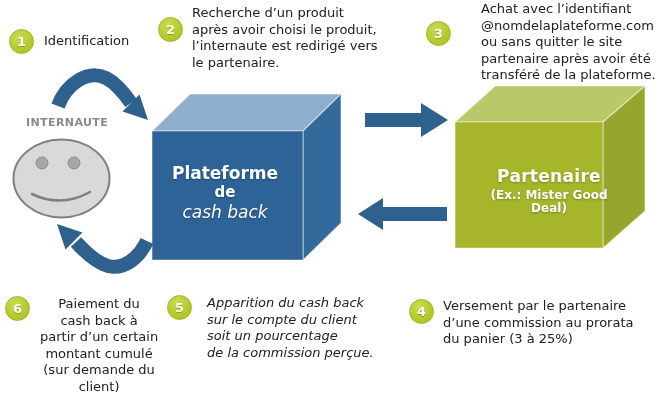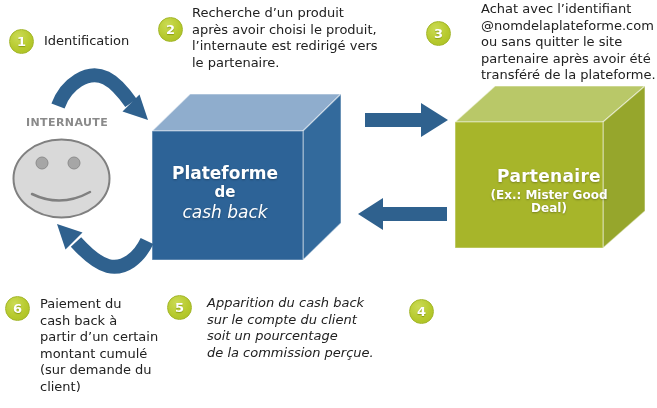--- a/index.html
+++ b/index.html
@@ -95,28 +95,31 @@
 le partenaire.</div>
 
   <div class="abs step-circle" style="left:426px; top:21px;">3</div>
   <div class="abs step-text" style="left:481px; top:1px;">Achat avec l’identifiant
 @nomdelaplateforme.com
 ou sans quitter le site
 partenaire après avoir été
 transféré de la plateforme.</div>
 
   <div class="abs step-circle" style="left:409px; top:299px;">4</div>
+  <div class="abs step-text" style="left:443px; top:298px;">Versement par le partenaire
+d’une commission au prorata
+du panier (3 à 25%)</div>
 
   <div class="abs step-circle" style="left:167px; top:295px;">5</div>
   <div class="abs step-text" style="left:207px; top:295px;font-style:italic;">Apparition du cash back
 sur le compte du client
 soit un pourcentage
 de la commission perçue.</div>
 
   <div class="abs step-circle" style="left:5px; top:296px;">6</div>
-  <div class="abs step-text" style="left:40px; top:296px;">Paiement du
+  <div class="abs step-text" style="left:40px; top:296px;text-align:center;">Paiement du
 cash back à
 partir d’un certain
 montant cumulé
 (sur demande du
 client)</div>
 
 </div>
 
 </body></html>

